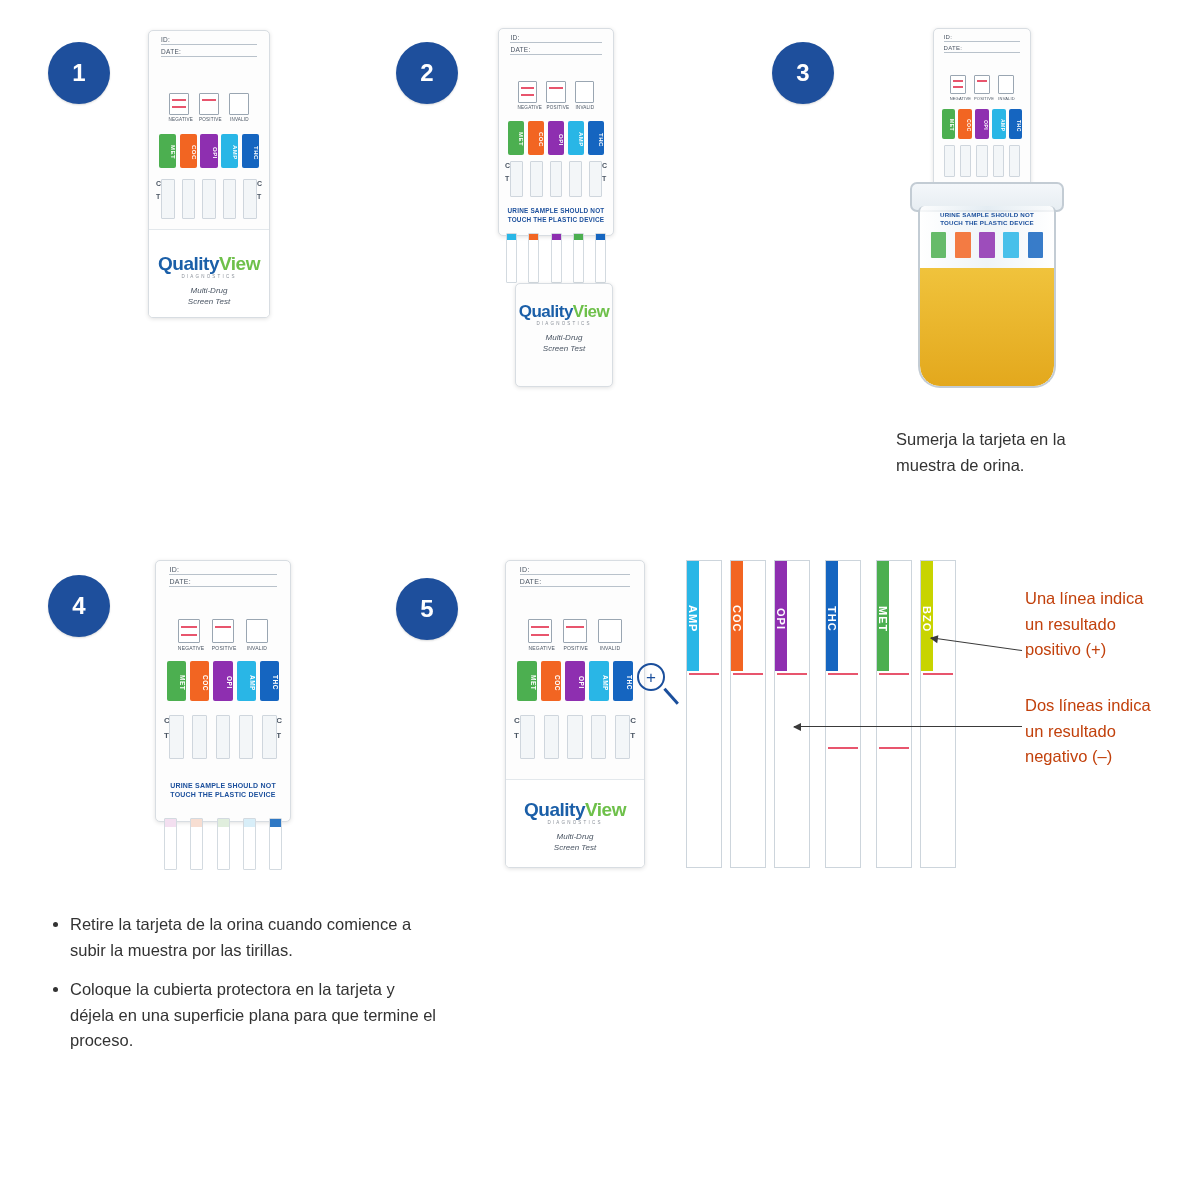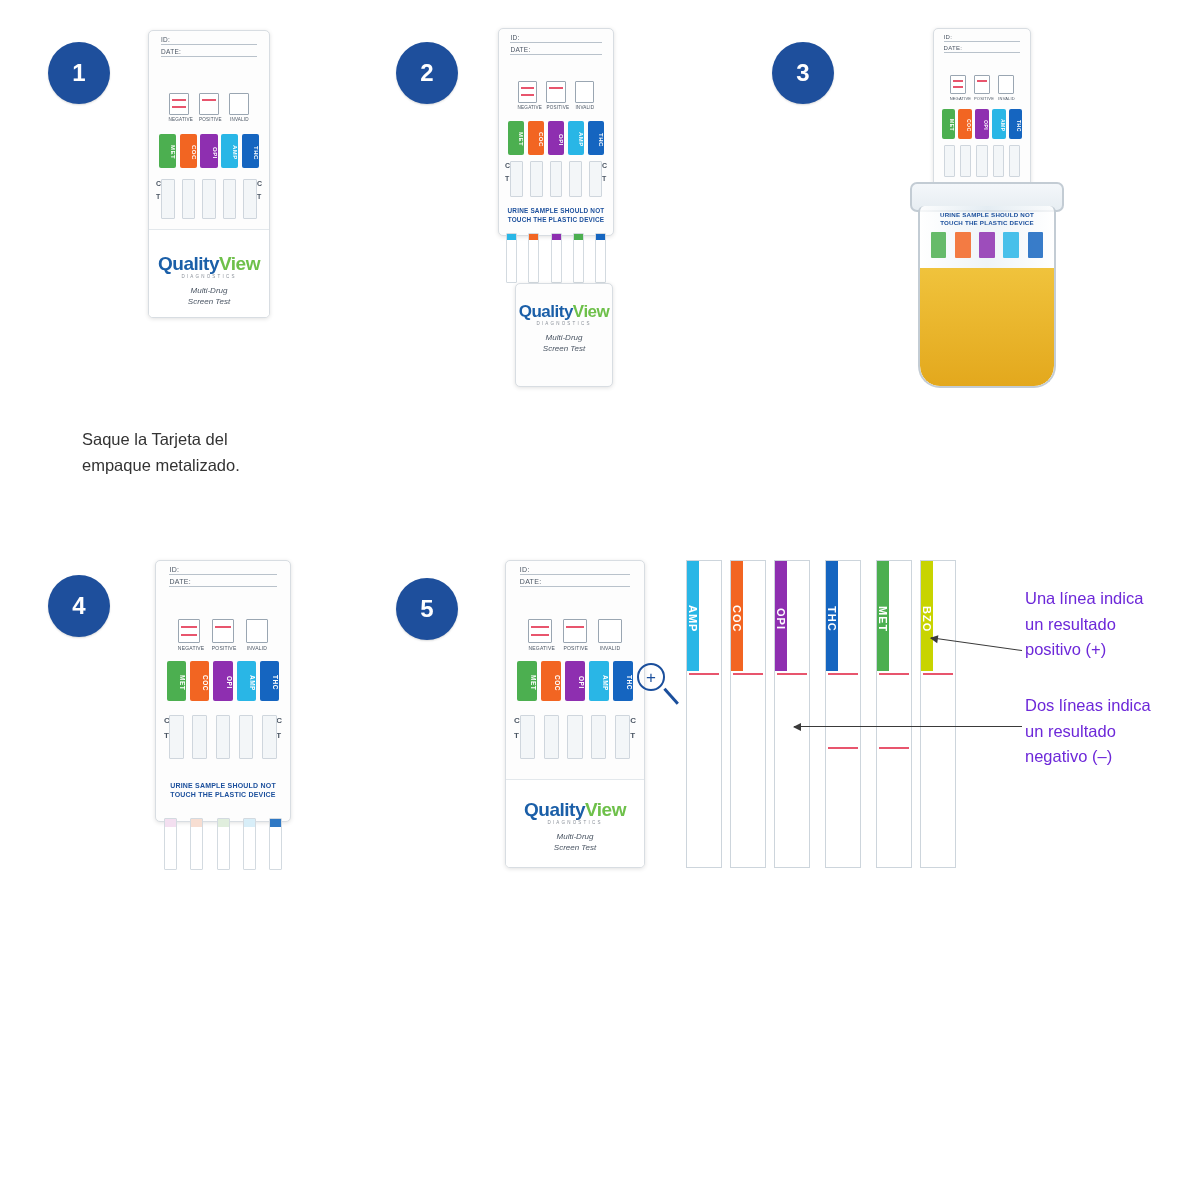--- a/index.html
+++ b/index.html
@@ -123,21 +123,21 @@
   }
   .bigline{position:absolute;left:2px;right:2px;height:2px;background:#e8556d;}
 
   .magnifier{
     position:absolute;width:28px;height:28px;border:2.5px solid #1b4f9c;border-radius:50%;
     box-sizing:border-box;color:#1b4f9c;font-size:17px;
     display:flex;align-items:center;justify-content:center;line-height:1;
   }
   .maghandle{position:absolute;width:2.5px;background:#1b4f9c;transform:rotate(-42deg);transform-origin:top center;}
 
-  .annot{position:absolute;font-size:16.5px;line-height:1.55;color:#6d28d9;white-space:pre-line;}
+  .annot{position:absolute;font-size:16.5px;line-height:1.55;color:#c2410c;white-space:pre-line;}
   .arrow{position:absolute;height:1.4px;background:#3a3a3a;}
   .arrow:after{
     content:"";position:absolute;left:-1px;top:-3.3px;
     border-top:4px solid transparent;border-bottom:4px solid transparent;
     border-right:8px solid #3a3a3a;
   }
 </style>
 </head>
 <body>
 
@@ -207,22 +207,20 @@
     <div class="logoblock" style="top:222px;">
       <div class="qv">
         <span class="q">Quality</span><span class="v">View</span>
       </div>
       <div class="qvsub">DIAGNOSTICS</div>
       <div class="qvtag" style="white-space:pre-line;">Multi-Drug
 Screen Test</div>
     </div>
   </div>
 
-  <div class="caption" style="left:82px;top:427px;width:260px;">Saque la Tarjeta del
-empaque metalizado.</div>
 
   <div class="badge" style="left:396px;top:42px;">
     <span>2</span>
   </div>
 
   <div class="card" style="left:498px;top:28px;width:116px;height:208px;">
     <div class="idline">
       <div>ID:</div>
       <div>DATE:</div>
     </div>
@@ -362,20 +360,22 @@
 TOUCH THE PLASTIC DEVICE</div>
     <div style="position:absolute;left:8%;right:8%;top:26px;height:26px;display:flex;justify-content:space-between;">
       <div style="width:14%;background:#4caf50;opacity:.85;border-radius:1px;"></div>
       <div style="width:14%;background:#f26522;opacity:.85;border-radius:1px;"></div>
       <div style="width:14%;background:#8e2fb0;opacity:.85;border-radius:1px;"></div>
       <div style="width:14%;background:#29b6e6;opacity:.85;border-radius:1px;"></div>
       <div style="width:14%;background:#1565c0;opacity:.85;border-radius:1px;"></div>
     </div>
   </div>
 
+  <div class="caption" style="left:896px;top:427px;width:280px;">Sumerja la tarjeta en la
+muestra de orina.</div>
 
   <div class="badge" style="left:48px;top:575px;">
     <span>4</span>
   </div>
 
   <div class="card" style="left:155px;top:560px;width:136px;height:262px;">
     <div class="idline" style="font-size:7px;">
       <div>ID:</div>
       <div>DATE:</div>
     </div>
@@ -435,20 +435,26 @@
   </div>
 
   <div class="strips" style="left:164px;top:818px;width:118px;height:52px;">
     <div class="strip" style="width:11px;background:linear-gradient(to bottom,#f3dff0 0 8px,#fff 8px);"></div>
     <div class="strip" style="width:11px;background:linear-gradient(to bottom,#f7ded2 0 8px,#fff 8px);"></div>
     <div class="strip" style="width:11px;background:linear-gradient(to bottom,#e0eedd 0 8px,#fff 8px);"></div>
     <div class="strip" style="width:11px;background:linear-gradient(to bottom,#d8eef8 0 8px,#fff 8px);"></div>
     <div class="strip" style="width:11px;background:linear-gradient(to bottom,#2f78c4 0 8px,#fff 8px);"></div>
   </div>
 
+  <div class="bullets" style="left:48px;top:912px;width:390px;">
+    <ul>
+      <li>Retire la tarjeta de la orina cuando comience a subir la muestra por las tirillas.</li>
+      <li>Coloque la cubierta protectora en la tarjeta y déjela en una superficie plana para que termine el proceso.</li>
+    </ul>
+  </div>
 
   <div class="badge" style="left:396px;top:578px;">
     <span>5</span>
   </div>
 
   <div class="card" style="left:505px;top:560px;width:140px;height:308px;">
     <div class="idline" style="font-size:7px;">
       <div>ID:</div>
       <div>DATE:</div>
     </div>

